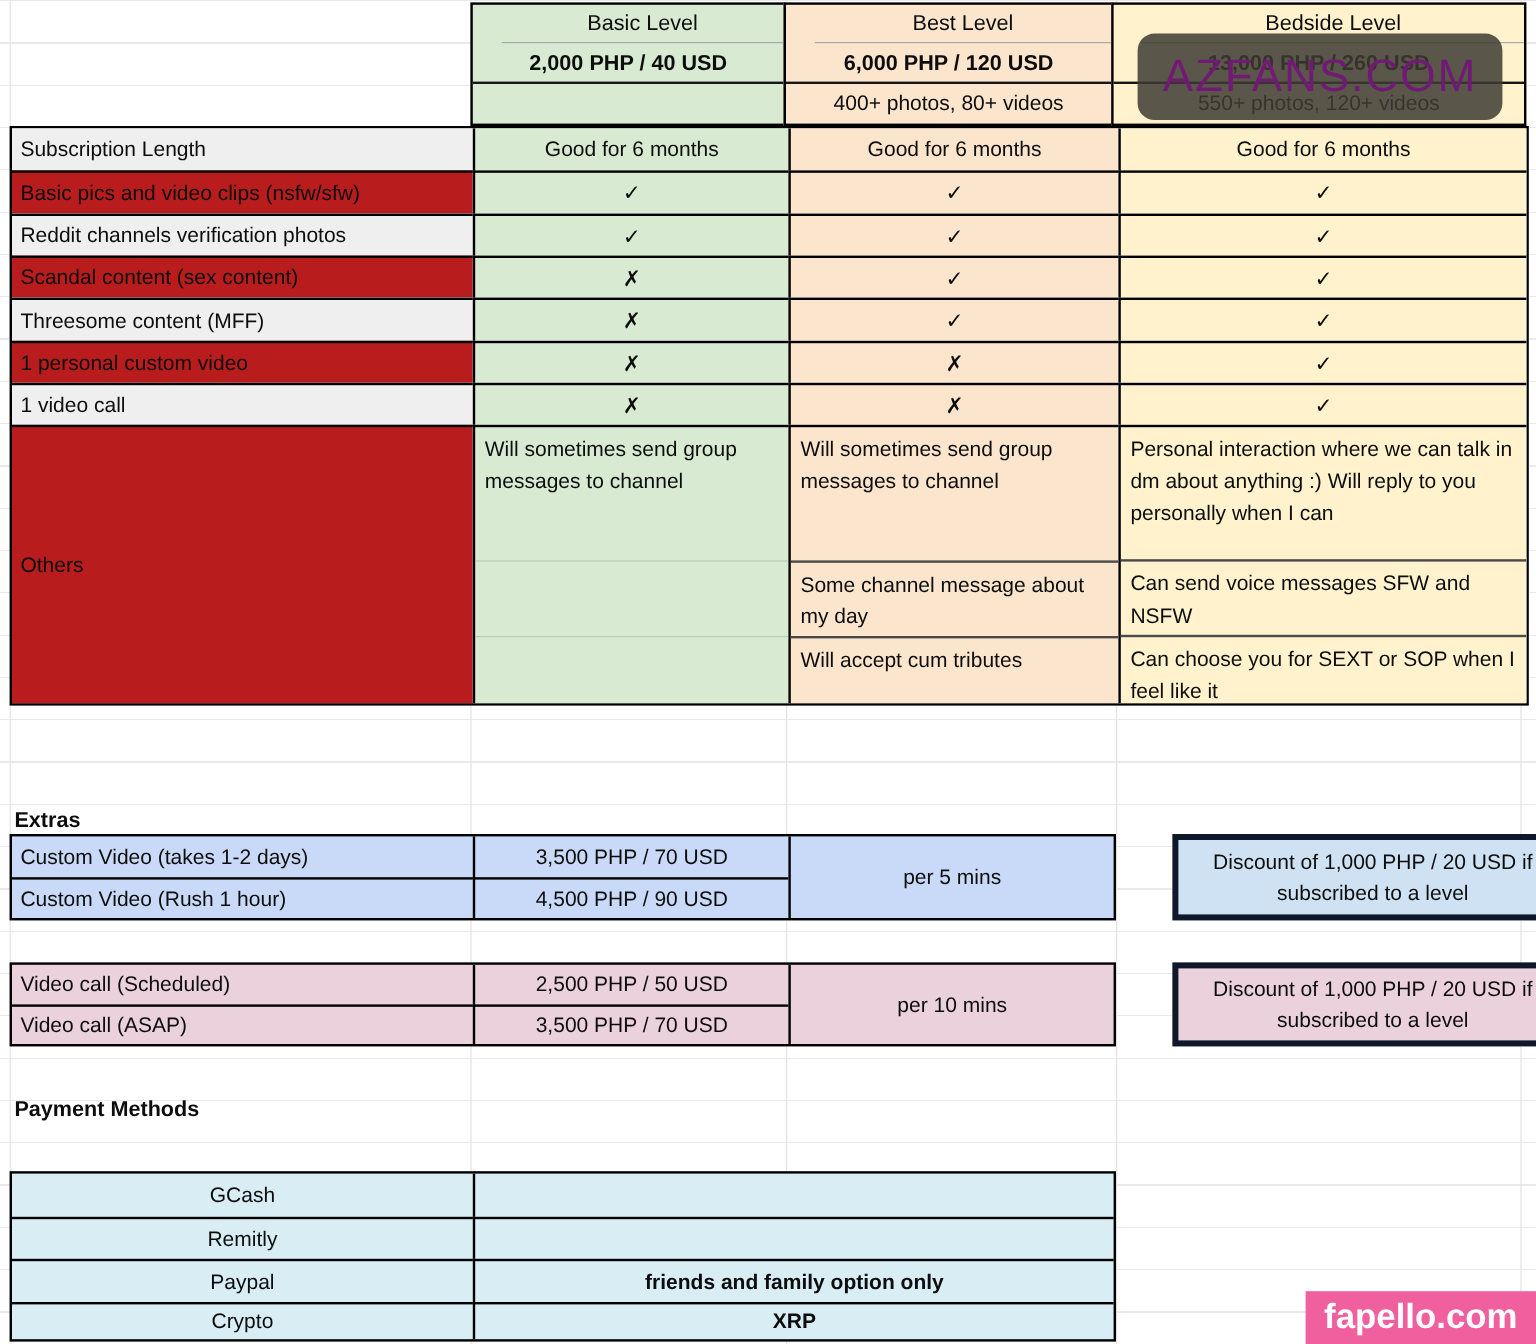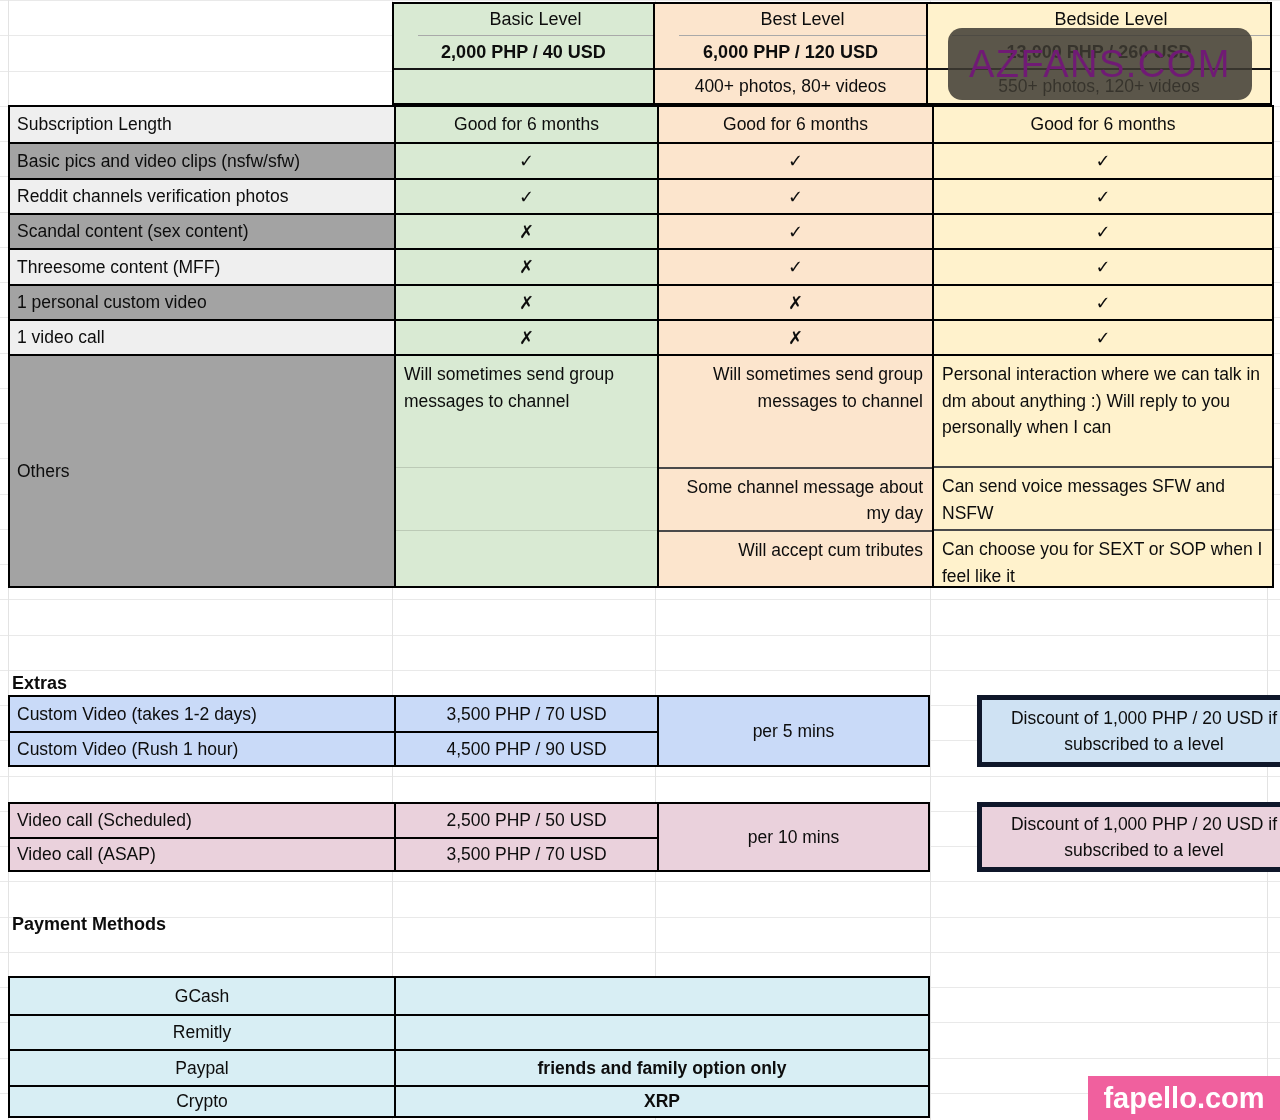--- a/index.html
+++ b/index.html
@@ -17,23 +17,23 @@
       repeating-linear-gradient(to bottom,#e9e9e9 0 1px,transparent 1px 35.25px);
     background-repeat:no-repeat,no-repeat,no-repeat,no-repeat,no-repeat,repeat;
     background-position:8px 0,392px 0,655px 0,930px 0,1267px 0,0 0;
     background-size:1px 1120px,1px 1120px,1px 1120px,1px 1120px,1px 1120px,1280px 1120px;}
   .c{box-sizing:border-box;display:flex;align-items:center;overflow:hidden;font-size:17.5px;}
   .lab{padding-left:7px;}
   .val{justify-content:center;text-align:center;}
   .bl{border-left:2px solid #000;}
   .bt{border-top:2px solid #000;}
   .gray{background:#efefef;}
-  .white{background:#a3a3a3;}
+  .white{background:#b91c1c;}
   .bg-basic{background:#d9ead3;}
-  .bg-best{background:#fce5cd;text-align:right;}
+  .bg-best{background:#fce5cd;}
   .bg-bedside{background:#fff2cc;}
 
   
   #header-table{position:absolute;left:392px;top:2px;width:882px;height:103px;display:flex;}
   .hcol{box-sizing:border-box;border:2px solid #000;display:flex;flex-direction:column;}
   .hcol + .hcol{margin-left:-2px;}
   .hc{box-sizing:border-box;display:flex;align-items:center;justify-content:center;font-size:18px;}
   .hname{height:32px;border-bottom:1px solid #a9a9a9;margin-left:24px;}
   .hprice{height:34px;border-bottom:2px solid #161616;font-weight:bold;}
   .hcontent{flex:1;font-size:17.5px;}

